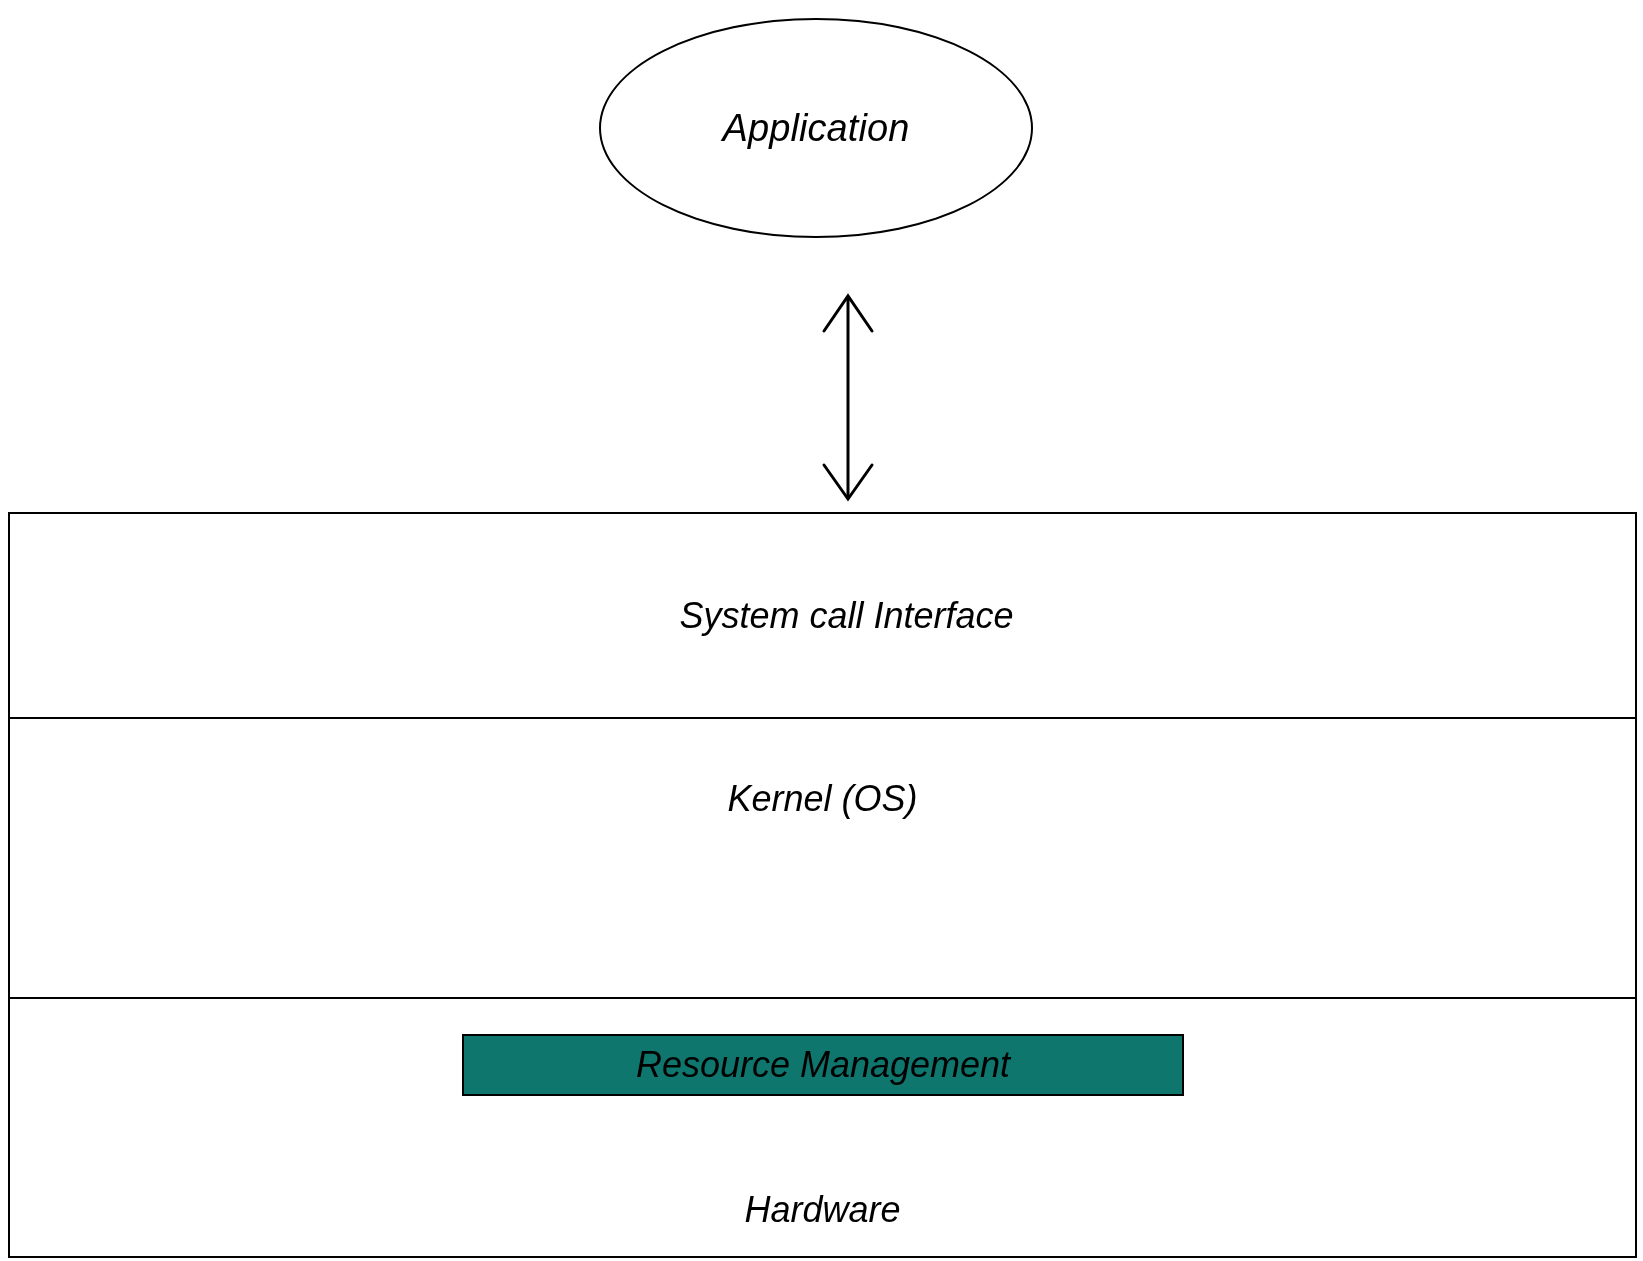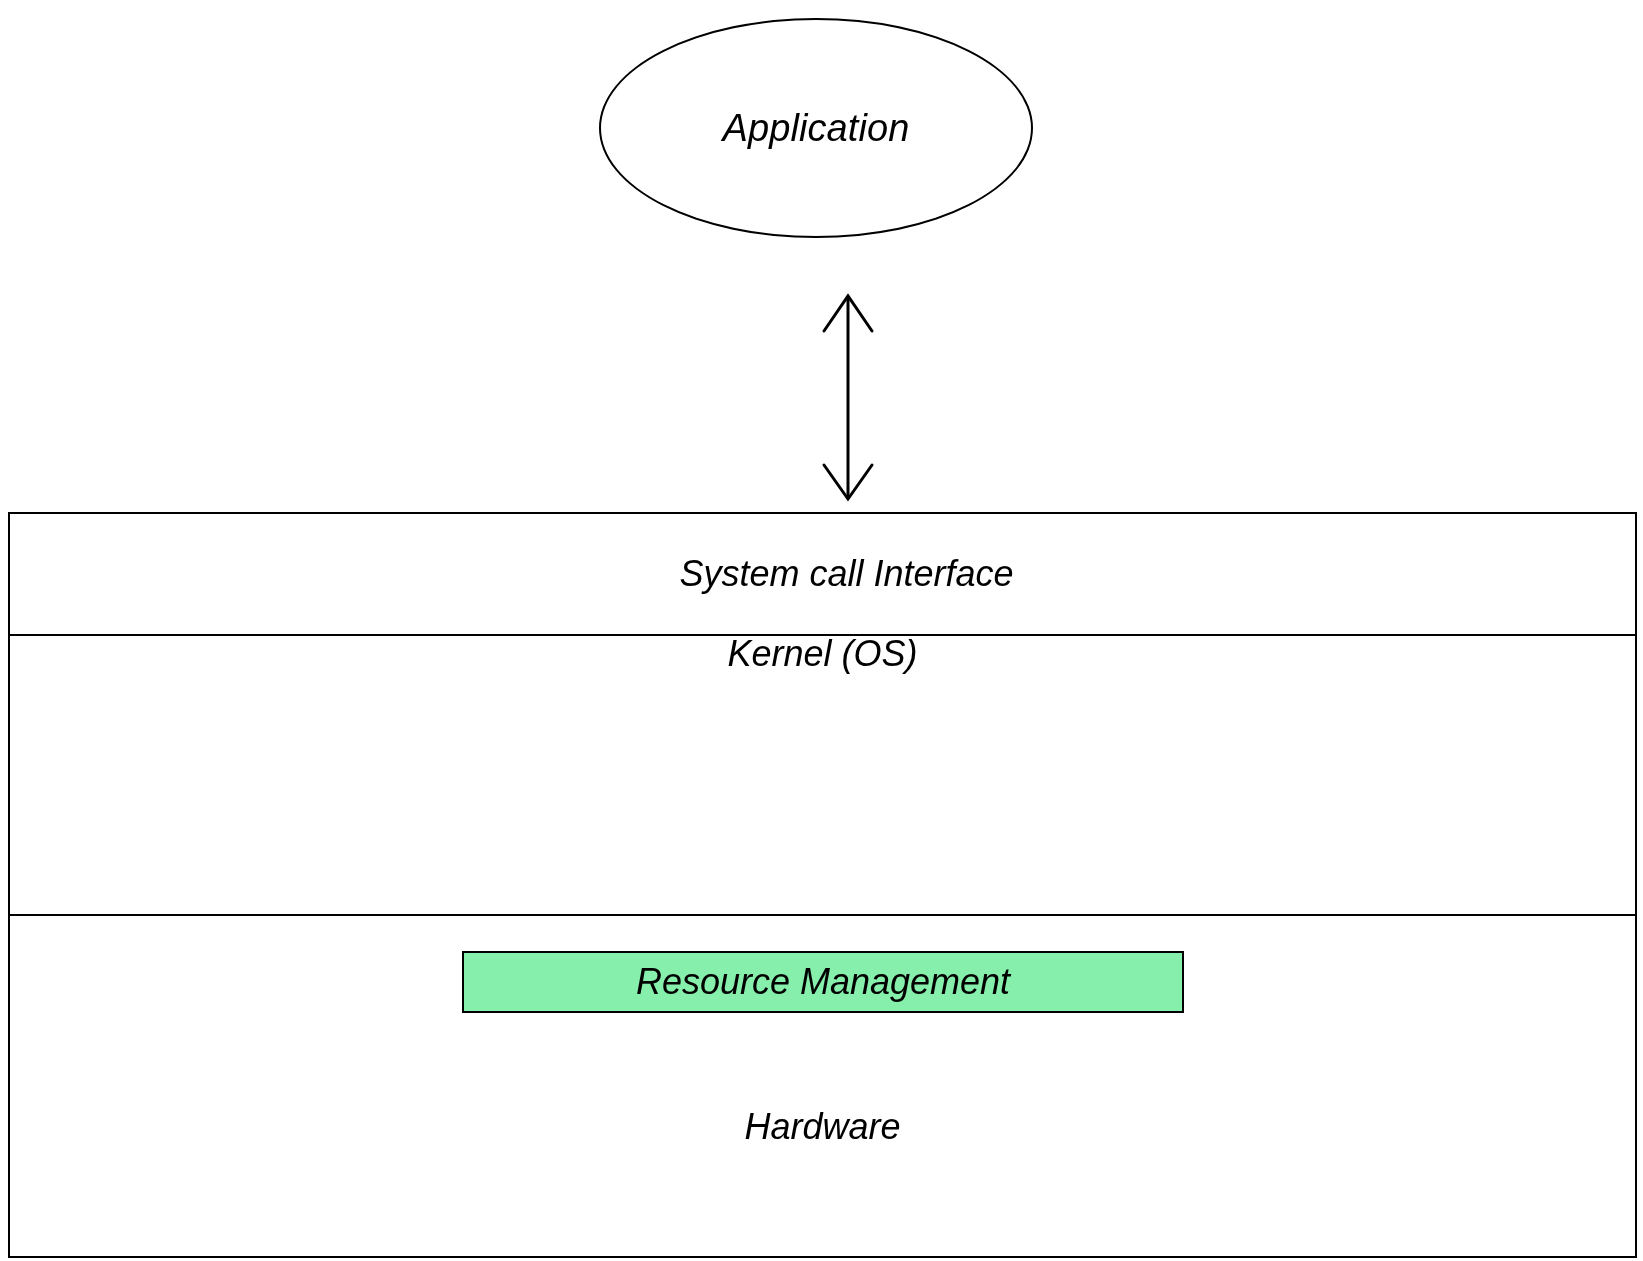--- a/index.html
+++ b/index.html
@@ -59,29 +59,30 @@
   }
   .stack-layer {
     position: relative;
     box-sizing: border-box;
     width: 100%;
     display: flex;
     flex-direction: column;
     align-items: center;
   }
   .layer-syscall {
-    height: 122px;
+    height: 205px;
     border-bottom: 2px solid #000000;
     justify-content: center;
     padding-left: 48px;
   }
   .layer-kernel {
     height: 280px;
     border-bottom: 2px solid #000000;
     justify-content: flex-start;
+    padding-top: 62px;
   }
   .layer-hardware {
     height: 304px;
     justify-content: center;
     padding-top: 117px;
   }
   .layer-title {
     font-size: 36px;
     color: #000000;
     line-height: 1;
@@ -93,21 +94,21 @@
     position: absolute;
     left: 452px;
     top: 315px;
     width: 722px;
     height: 62px;
     border: 2px solid #000000;
     box-sizing: border-box;
     display: flex;
     align-items: center;
     justify-content: center;
-    background: #86efac;
+    background: #0f766e;
   }
   .inner-box .node-label {
     font-size: 36px;
     color: #000000;
     line-height: 1;
     white-space: nowrap;
   }
 </style>
 </head>
 <body>

